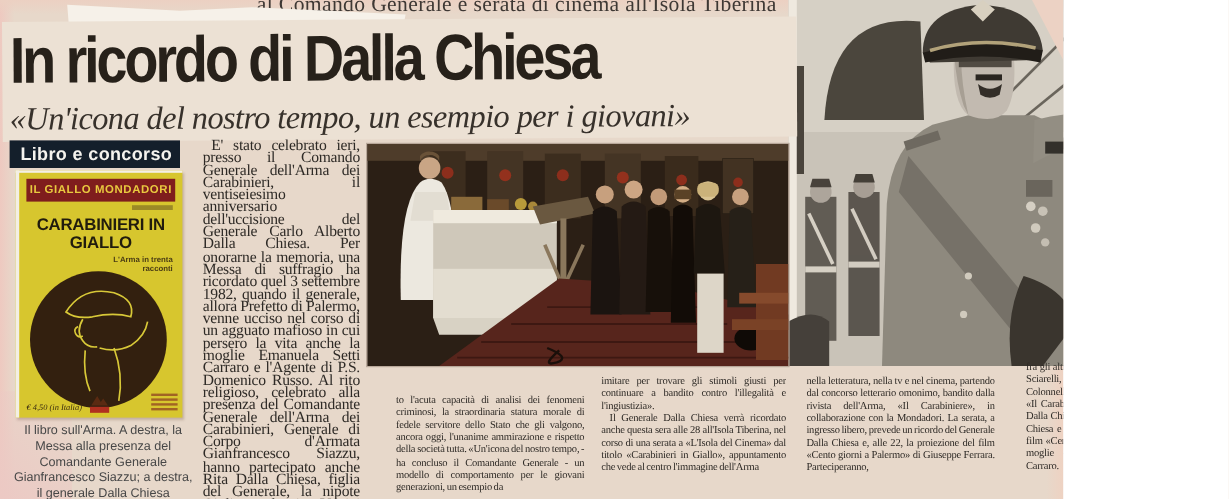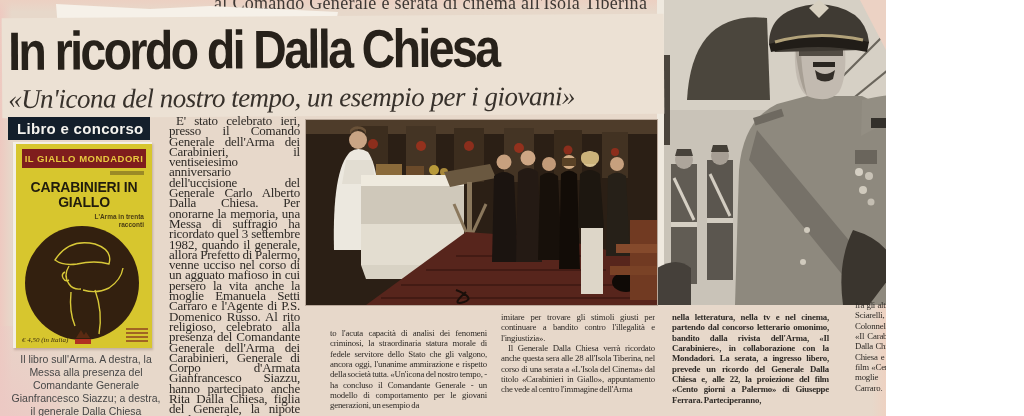--- a/index.html
+++ b/index.html
@@ -50,21 +50,21 @@
           font-family:"Liberation Sans",sans-serif;font-size:10.5px;line-height:13px;color:#474747;text-align:center;}
 
   
   .col{position:absolute;color:#2e2a26;text-align:justify;overflow:hidden;}
   .col p{margin:0;font-size:8.8px;line-height:10.35px;letter-spacing:-.2px;word-spacing:-.6px;}
   .col p.indent{text-indent:7px;}
   #col1{left:169px;top:116px;width:131px;height:300px;}
   #col1 p{font-size:13px;line-height:10.3px;}
   #col2{left:330px;top:312px;width:157px;height:104px;margin-top:16px;}
   #col3{left:501px;top:312px;width:154px;height:104px;}
-  #col4{left:672px;top:312px;width:157px;height:104px;font-weight:bold;}
+  #col4{left:672px;top:312px;width:157px;height:104px;}
   #col5{left:855px;top:300px;width:146px;height:104px;}
 
   
   #mass-photo{position:absolute;left:306px;top:120px;width:351px;height:185px;
           box-shadow:0 0 0 1px #b9a89a;}
   #dalla-chiesa-photo{position:absolute;left:657px;top:0;width:360px;height:305px;}
   svg{display:block;}
 </style>
 </head>
 <body>

